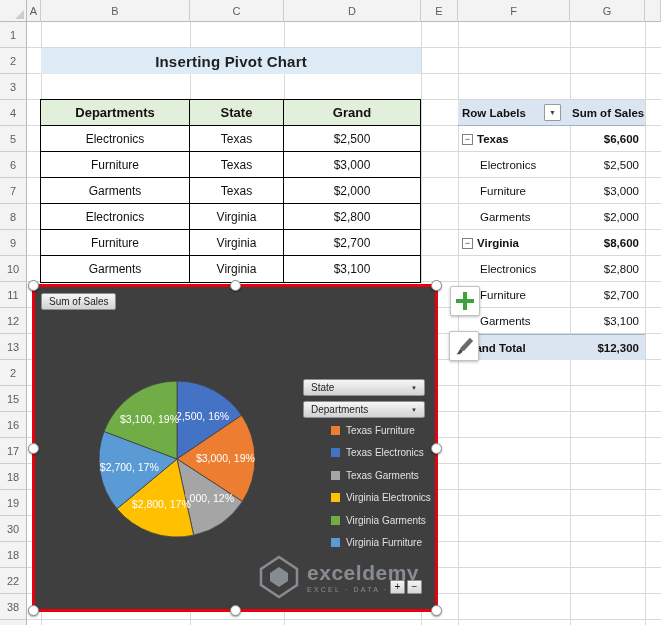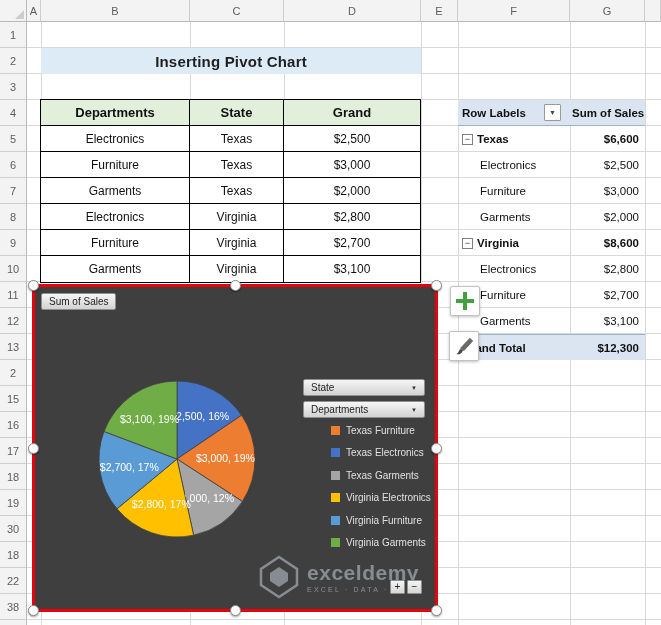--- a/index.html
+++ b/index.html
@@ -294,26 +294,26 @@
         </div>
         <div class="legend-item">
           <span class="legend-swatch" style="background: rgb(165, 165, 165);"></span>
           <span class="legend-label">Texas Garments</span>
         </div>
         <div class="legend-item">
           <span class="legend-swatch" style="background: rgb(255, 192, 0);"></span>
           <span class="legend-label">Virginia Electronics</span>
         </div>
         <div class="legend-item">
+          <span class="legend-swatch" style="background: rgb(112, 173, 71);"></span>
+          <span class="legend-label">Virginia Garments</span>
+        </div>
+        <div class="legend-item">
           <span class="legend-swatch" style="background: rgb(91, 155, 213);"></span>
           <span class="legend-label">Virginia Furniture</span>
-        </div>
-        <div class="legend-item">
-          <span class="legend-swatch" style="background: rgb(112, 173, 71);"></span>
-          <span class="legend-label">Virginia Garments</span>
         </div>
       </div>
     <div class="watermark">
       <svg width="40" height="44" viewBox="0 0 40 44">
         <path d="M20 2 L38 14 L38 30 L20 42 L2 30 L2 14 Z" fill="none" stroke="#cfd9e4" stroke-width="2.5"></path>
         <path d="M20 12 L29 18 L29 26 L20 32 L11 26 L11 18 Z" fill="#cfd9e4"></path>
       </svg>
       <div>
         <div class="wm-name">exceldemy</div>
         <div class="wm-tag">EXCEL · DATA · BI</div>

